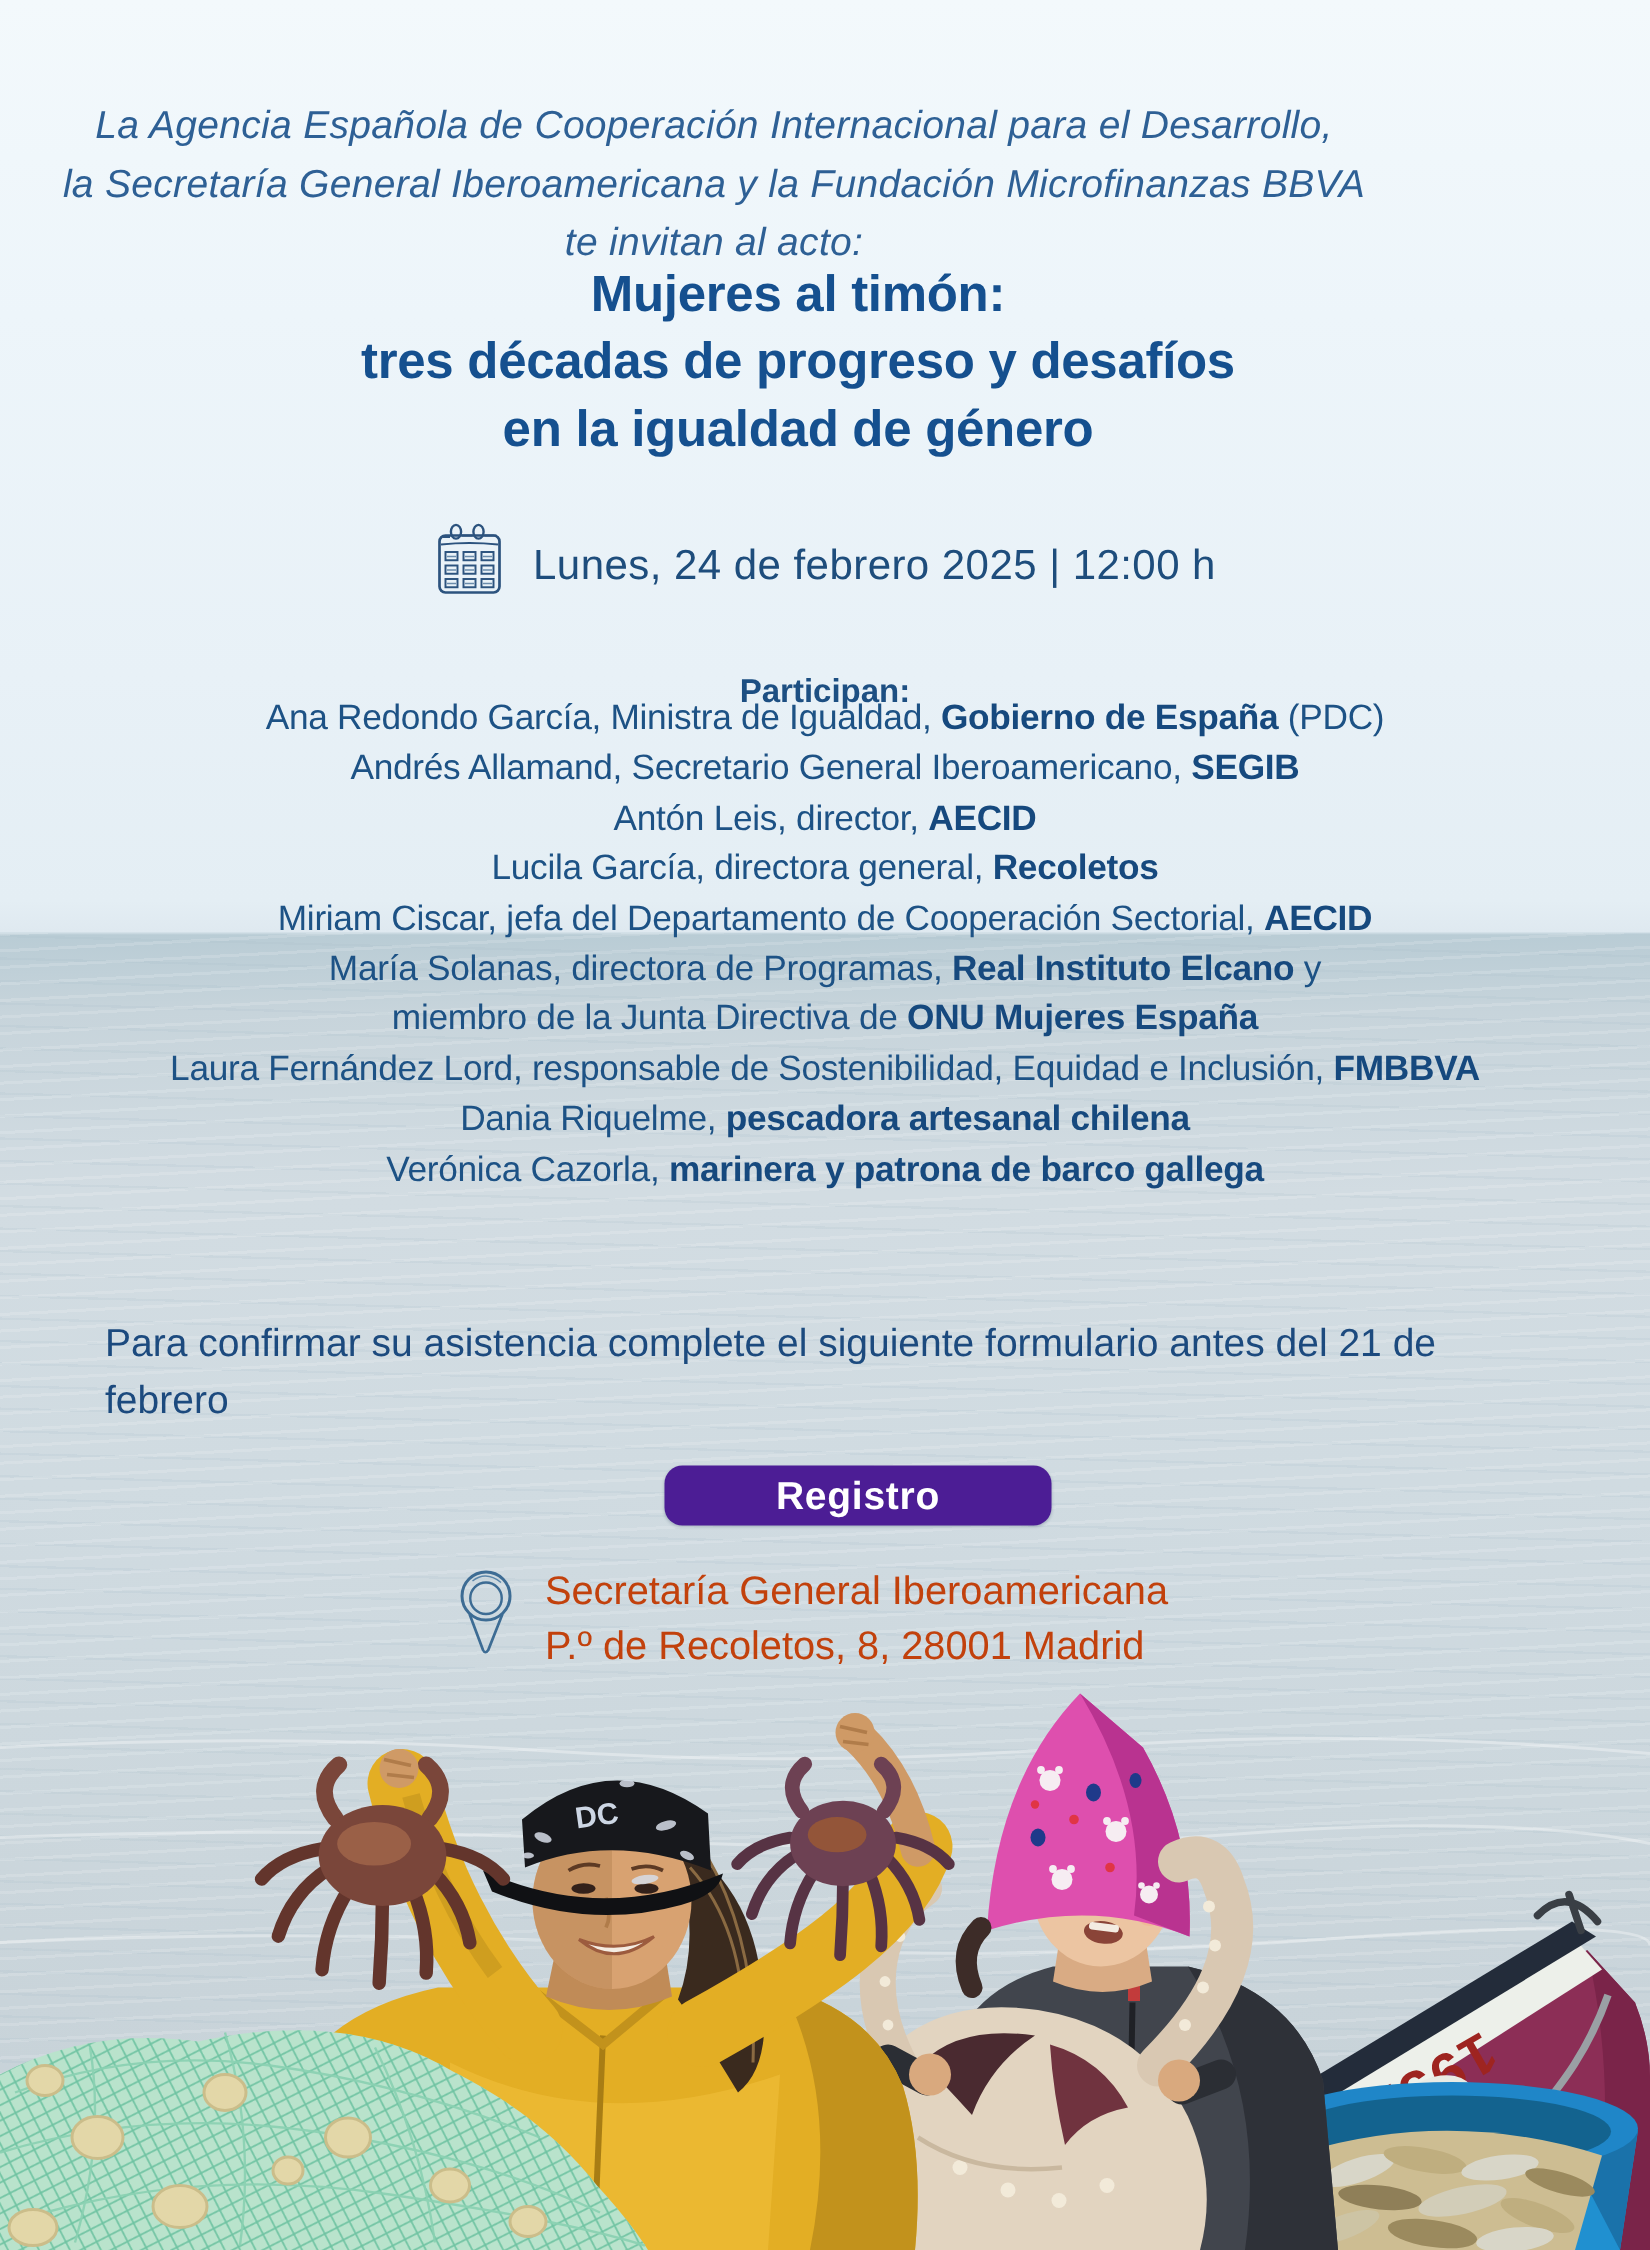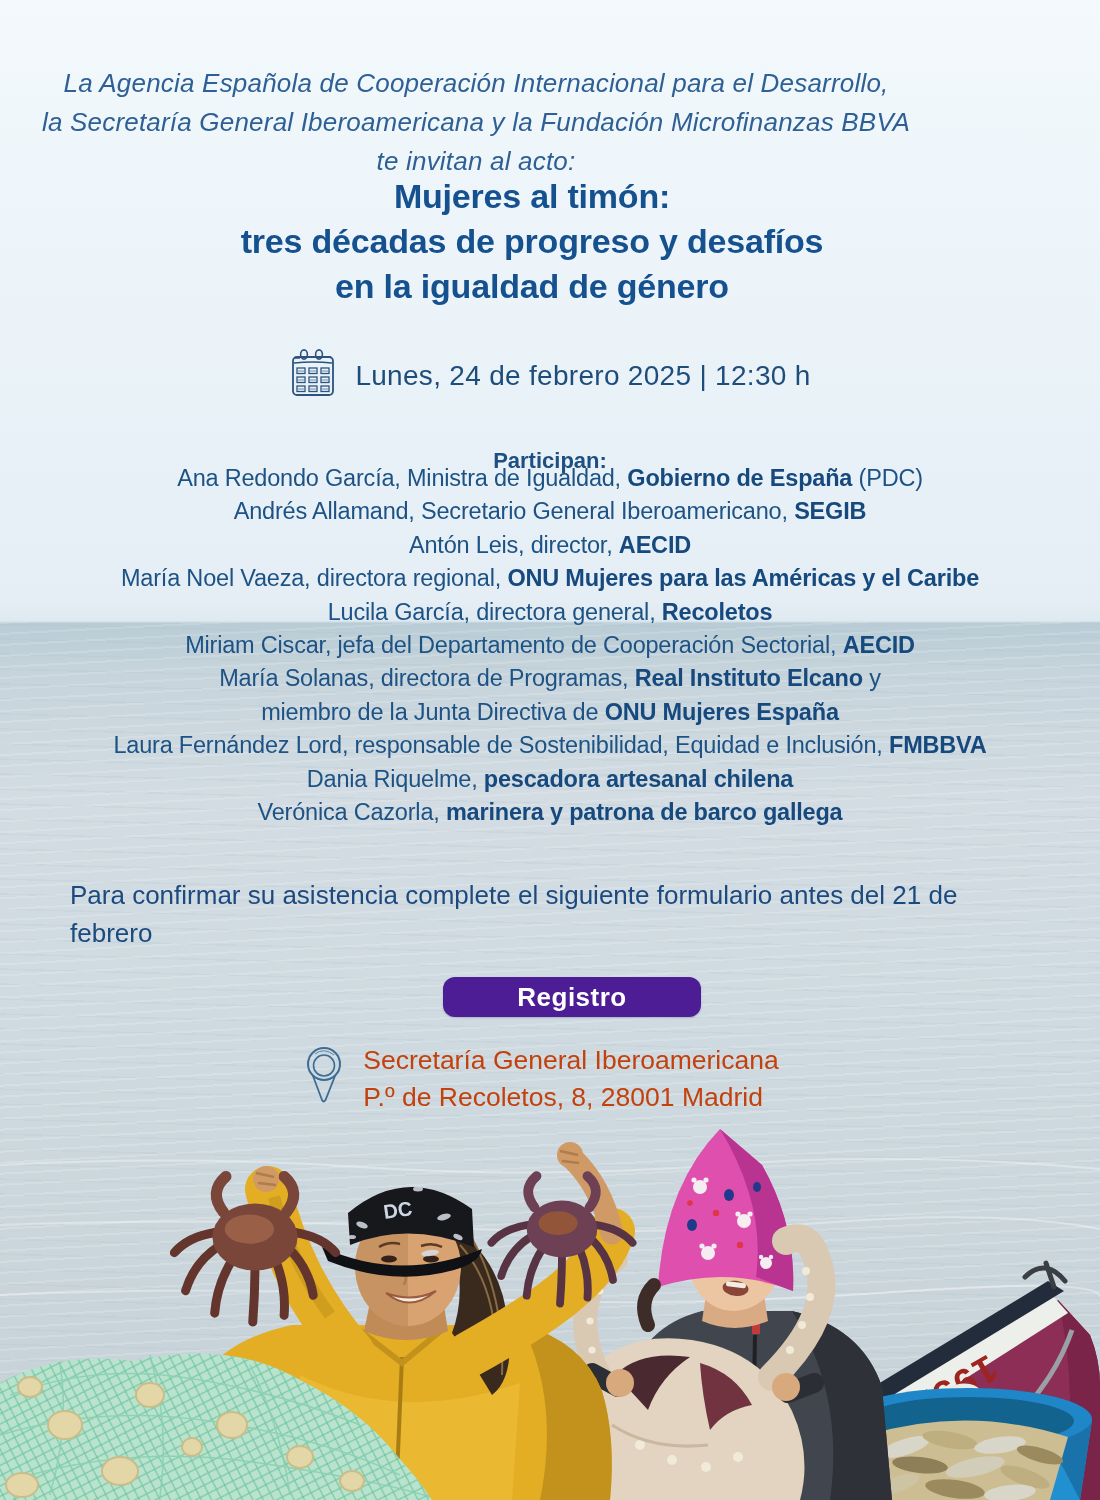--- a/index.html
+++ b/index.html
@@ -96,30 +96,29 @@
           <rect x="32" y="29" width="8" height="5.5"></rect>
         <rect x="8" y="38" width="8" height="5.5"></rect>
           <rect x="20" y="38" width="8" height="5.5"></rect>
           <rect x="32" y="38" width="8" height="5.5"></rect>
       </g>
       <g stroke="#6a8cab" stroke-width="1">
         <path d="M9 23 h6 M21 23 h6 M33 23 h6 M9 32 h6 M21 32 h6 M33 32 h6 M9 41 h6 M21 41 h6 M33 41 h6"></path>
       </g>
     </svg>
   </span>
-  <span class="txt">Lunes, 24 de febrero 2025 | 12:30 h</span>
+  <span class="txt">Lunes, 24 de febrero 2025 | 12:00 h</span>
 </div>
 
 <div class="participan">Participan:</div>
 
 <div class="participants">
     <div class="rich-line"><span>Ana Redondo García, Ministra de Igualdad, </span><b>Gobierno de España</b><span> (PDC)</span></div>
     <div class="rich-line"><span>Andrés Allamand, Secretario General Iberoamericano, </span><b>SEGIB</b></div>
     <div class="rich-line"><span>Antón Leis, director, </span><b>AECID</b></div>
-    <div class="rich-line"><span>María Noel Vaeza, directora regional, </span><b>ONU Mujeres para las Américas y el Caribe</b></div>
     <div class="rich-line"><span>Lucila García, directora general, </span><b>Recoletos</b></div>
     <div class="rich-line"><span>Miriam Ciscar, jefa del Departamento de Cooperación Sectorial, </span><b>AECID</b></div>
     <div class="rich-line"><span>María Solanas, directora de Programas, </span><b>Real Instituto Elcano</b><span> y</span></div>
     <div class="rich-line"><span>miembro de la Junta Directiva de </span><b>ONU Mujeres España</b></div>
     <div class="rich-line"><span>Laura Fernández Lord, responsable de Sostenibilidad, Equidad e Inclusión, </span><b>FMBBVA</b></div>
     <div class="rich-line"><span>Dania Riquelme, </span><b>pescadora artesanal chilena</b></div>
     <div class="rich-line"><span>Verónica Cazorla, </span><b>marinera y patrona de barco gallega</b></div>
   </div>
 
 <div class="confirmation">

